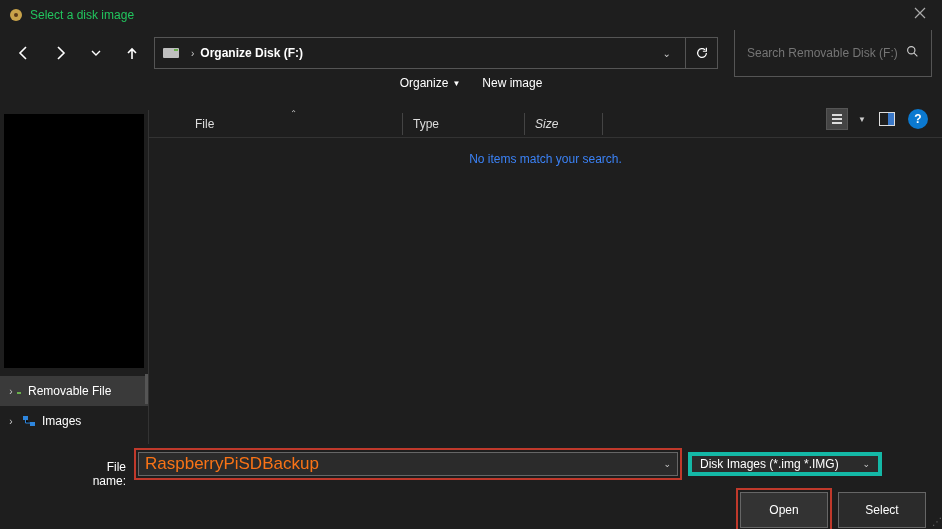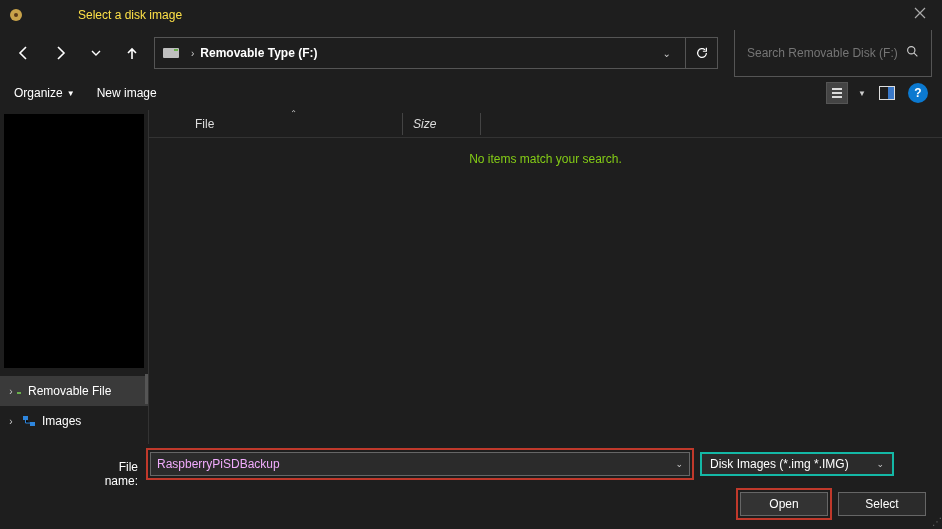--- a/index.html
+++ b/index.html
@@ -1,36 +1,36 @@
 <!DOCTYPE html>
 <html><head>
 <meta charset="utf-8">
 <style>
   * { margin: 0; padding: 0; box-sizing: border-box; font-family: 'Segoe UI', Tahoma, sans-serif; }
   body { background: #1e1e1e; color: #fff; width: 942px; height: 529px; overflow: hidden; font-size: 12px; }
 
   .titlebar { height: 30px; display: flex; align-items: center; padding: 0 8px; background: #1e1e1e; position: relative; }
   .titlebar .app-icon { width: 16px; height: 16px; margin-right: 6px; display:flex; align-items:center; justify-content:center; }
-  .titlebar .title { color: #fde047; font-size: 12px; margin-left: 48px; }
+  .titlebar .title { color: #22c55e; font-size: 12px; }
   .titlebar .close { position: absolute; right: 12px; top: 6px; color: #aaa; font-size: 14px; width: 20px; text-align: center; }
 
   .navrow { height: 46px; display: flex; align-items: center; padding: 6px 10px; gap: 8px; }
   .navbtn { width: 28px; height: 28px; display: flex; align-items: center; justify-content: center; color: #fff; }
   .navbtn svg { fill: #fff; }
   .addressbar { flex: 1; height: 32px; border: 1px solid #555; display: flex; align-items: center; padding: 0 8px; background: #1e1e1e; position: relative; }
   .addressbar .drive-icon { width: 16px; height: 16px; margin-right: 6px; display:flex; align-items:center; }
   .addressbar .crumb-sep { color:#ccc; margin: 0 6px; font-size:10px; }
   .addressbar .crumb { color: #fff; font-weight: 600; font-size: 12px; }
   .addressbar .dropdown-chevron { margin-left: auto; color:#ccc; font-size:10px; padding-right: 6px; }
   .refresh { width: 32px; height: 32px; border: 1px solid #555; border-left: none; display:flex; align-items:center; justify-content:center; margin-left:-8px; }
   .searchbox { width: 198px; height: 48px; border: 1px solid #555; display:flex; align-items:center; padding: 0 12px; margin-left: 8px; }
   .searchbox input { background: transparent; border: none; color: #888; font-size: 12px; width: 100%; outline: none; }
   .searchbox .mag { color:#ccc; margin-left: 4px; }
 
-  .toolbar { height: 34px; display:flex; align-items:center; padding: 0 14px; gap: 18px; }
+  .toolbar { height: 34px; display:flex; align-items:center; padding: 0 14px; gap: 18px; flex-direction: column; }
   .toolbar .left { display:flex; gap: 22px; align-items:center; }
   .toolbar .tb-btn { color:#fff; display:flex; align-items:center; gap:4px; }
   .toolbar .right { margin-left:auto; display:flex; align-items:center; gap: 10px; }
   .toolbar .view-dd { background:#444; border:1px solid #555; width:22px; height:22px; display:flex; align-items:center; justify-content:center; }
   .toolbar .chev-sm { font-size:8px; color:#ccc; }
   .toolbar .pane-icon { width:22px; height:22px; display:flex; align-items:center; justify-content:center; }
   .toolbar .help { width:20px; height:20px; border-radius:50%; background:#0b79d0; color:#fff; font-weight:bold; display:flex; align-items:center; justify-content:center; font-size:12px; }
 
   .mainarea { display:flex; height: 334px; }
   .sidebar { width: 149px; display:flex; flex-direction:column; border-right:1px solid #333; }
@@ -45,33 +45,33 @@
   .net-ico { width:14px; height:14px; }
 
   .content { flex:1; display:flex; flex-direction:column; }
   .columns { display:flex; height:28px; align-items:center; border-bottom:1px solid #333; padding-left:36px; color:#ddd; font-size:12px; }
   .col { display:flex; align-items:center; border-right:1px solid #444; padding: 0 10px; height:22px; }
   .col.name { width:218px; position:relative; }
   .col.name .sort { position:absolute; left:50%; top:-4px; transform:translateX(-50%); font-size:8px; color:#ccc; }
   .col.date { width:140px; }
   .col.type { width:122px; }
   .col.size { width:78px;font-style:italic; }
-  .empty-msg { text-align:center; color:#84cc16; padding-top:14px; font-size:12px; }
-
-  .bottombar { position:absolute; bottom:0; left:0; right:0; height:85px; padding: 8px 12px 8px 80px; margin-left: 12px; }
+  .empty-msg { text-align:center; color:#3b82f6; padding-top:14px; font-size:12px; }
+
+  .bottombar { position:absolute; bottom:0; left:0; right:0; height:85px; padding: 8px 12px 8px 80px; }
   .fn-label { color:#fff; font-size:12px; width:62px; text-align:right; padding-right:6px; position:absolute; left:70px; top:16px; }
   .fn-wrap { display:flex; align-items:center; gap:10px; margin-left:58px; }
   .fn-box { width:540px; height:24px; border:1px solid #666; background:#2b2b2b; display:flex; align-items:center; padding:0 6px; }
-  .fn-box input { background:transparent; border:none; color:#f0abfc; font-size:12px; width:100%; outline:none; }
+  .fn-box input { background:transparent; border:none; color:#f97316; font-size:17px; width:100%; outline:none; }
   .fn-chev { color:#ccc; font-size:9px; margin-left:auto; }
-  .ft-box { width:194px; height:24px; border:2px solid #14b8a6; background:#2b2b2b; display:flex; align-items:center; padding:0 8px; color:#fff; }
+  .ft-box { width:194px; height:24px; border:4px solid #14b8a6; background:#2b2b2b; display:flex; align-items:center; padding:0 8px; color:#fff; }
   .hl-red { outline:2px solid #c0392b; outline-offset:2px; }
 
   .row2 { display:flex; justify-content:flex-end; gap:10px; margin-top:16px; padding-right:4px; }
-  .dlg-btn { width:88px; height:24px; border:1px solid #666; background:#2b2b2b; color:#fff; display:flex; align-items:center; justify-content:center; font-size:12px; }
+  .dlg-btn { width:88px; height:36px; border:1px solid #666; background:#2b2b2b; color:#fff; display:flex; align-items:center; justify-content:center; font-size:12px; }
   .dlg-btn.open { background:#333; }
 
   .resize-grip { position:absolute; right:2px; bottom:2px; color:#666; font-size:10px; letter-spacing:-2px; }
 </style>
 </head>
 <body>
 
 <div class="titlebar">
   <span class="app-icon">
     <svg width="16" height="16" viewBox="0 0 16 16">
@@ -107,21 +107,21 @@
     <svg width="16" height="16" viewBox="0 0 16 16">
         <path d="M8 14 L8 4 M4 8 L8 4 L12 8" stroke="#fff" stroke-width="1.6" fill="none"></path>
       </svg>
   </div>
 
   <div class="addressbar">
     <span class="drive-icon">
       <span class="drive-ico"></span>
     </span>
     <span class="crumb-sep">›</span>
-    <span class="crumb">Removable Type (F:)</span>
+    <span class="crumb">Organize Disk (F:)</span>
     <span class="dropdown-chevron">⌄</span>
   </div>
   <div class="refresh">
     <svg width="14" height="14" viewBox="0 0 16 16">
         <path d="M13 8a5 5 0 1 1-1.5-3.5M13 2v4h-4" stroke="#fff" stroke-width="1.4" fill="none"></path>
       </svg>
   </div>
 
   <div class="searchbox">
     <input placeholder="Search Removable Disk (F:)" style="">
@@ -185,20 +185,23 @@
       </div>
     </div>
   </div>
 
   <div class="content">
     <div class="columns">
       <div class="col name">
         <span class="sort">⌃</span>
         <span>File</span>
       </div>
+      <div class="col type">
+          <span>Type</span>
+        </div>
       <div class="col size">
           <span>Size</span>
         </div>
     </div>
     <div class="empty-msg">No items match your search.</div>
   </div>
 </div>
 
 <div class="bottombar">
   <div class="fn-label">File name:</div>

